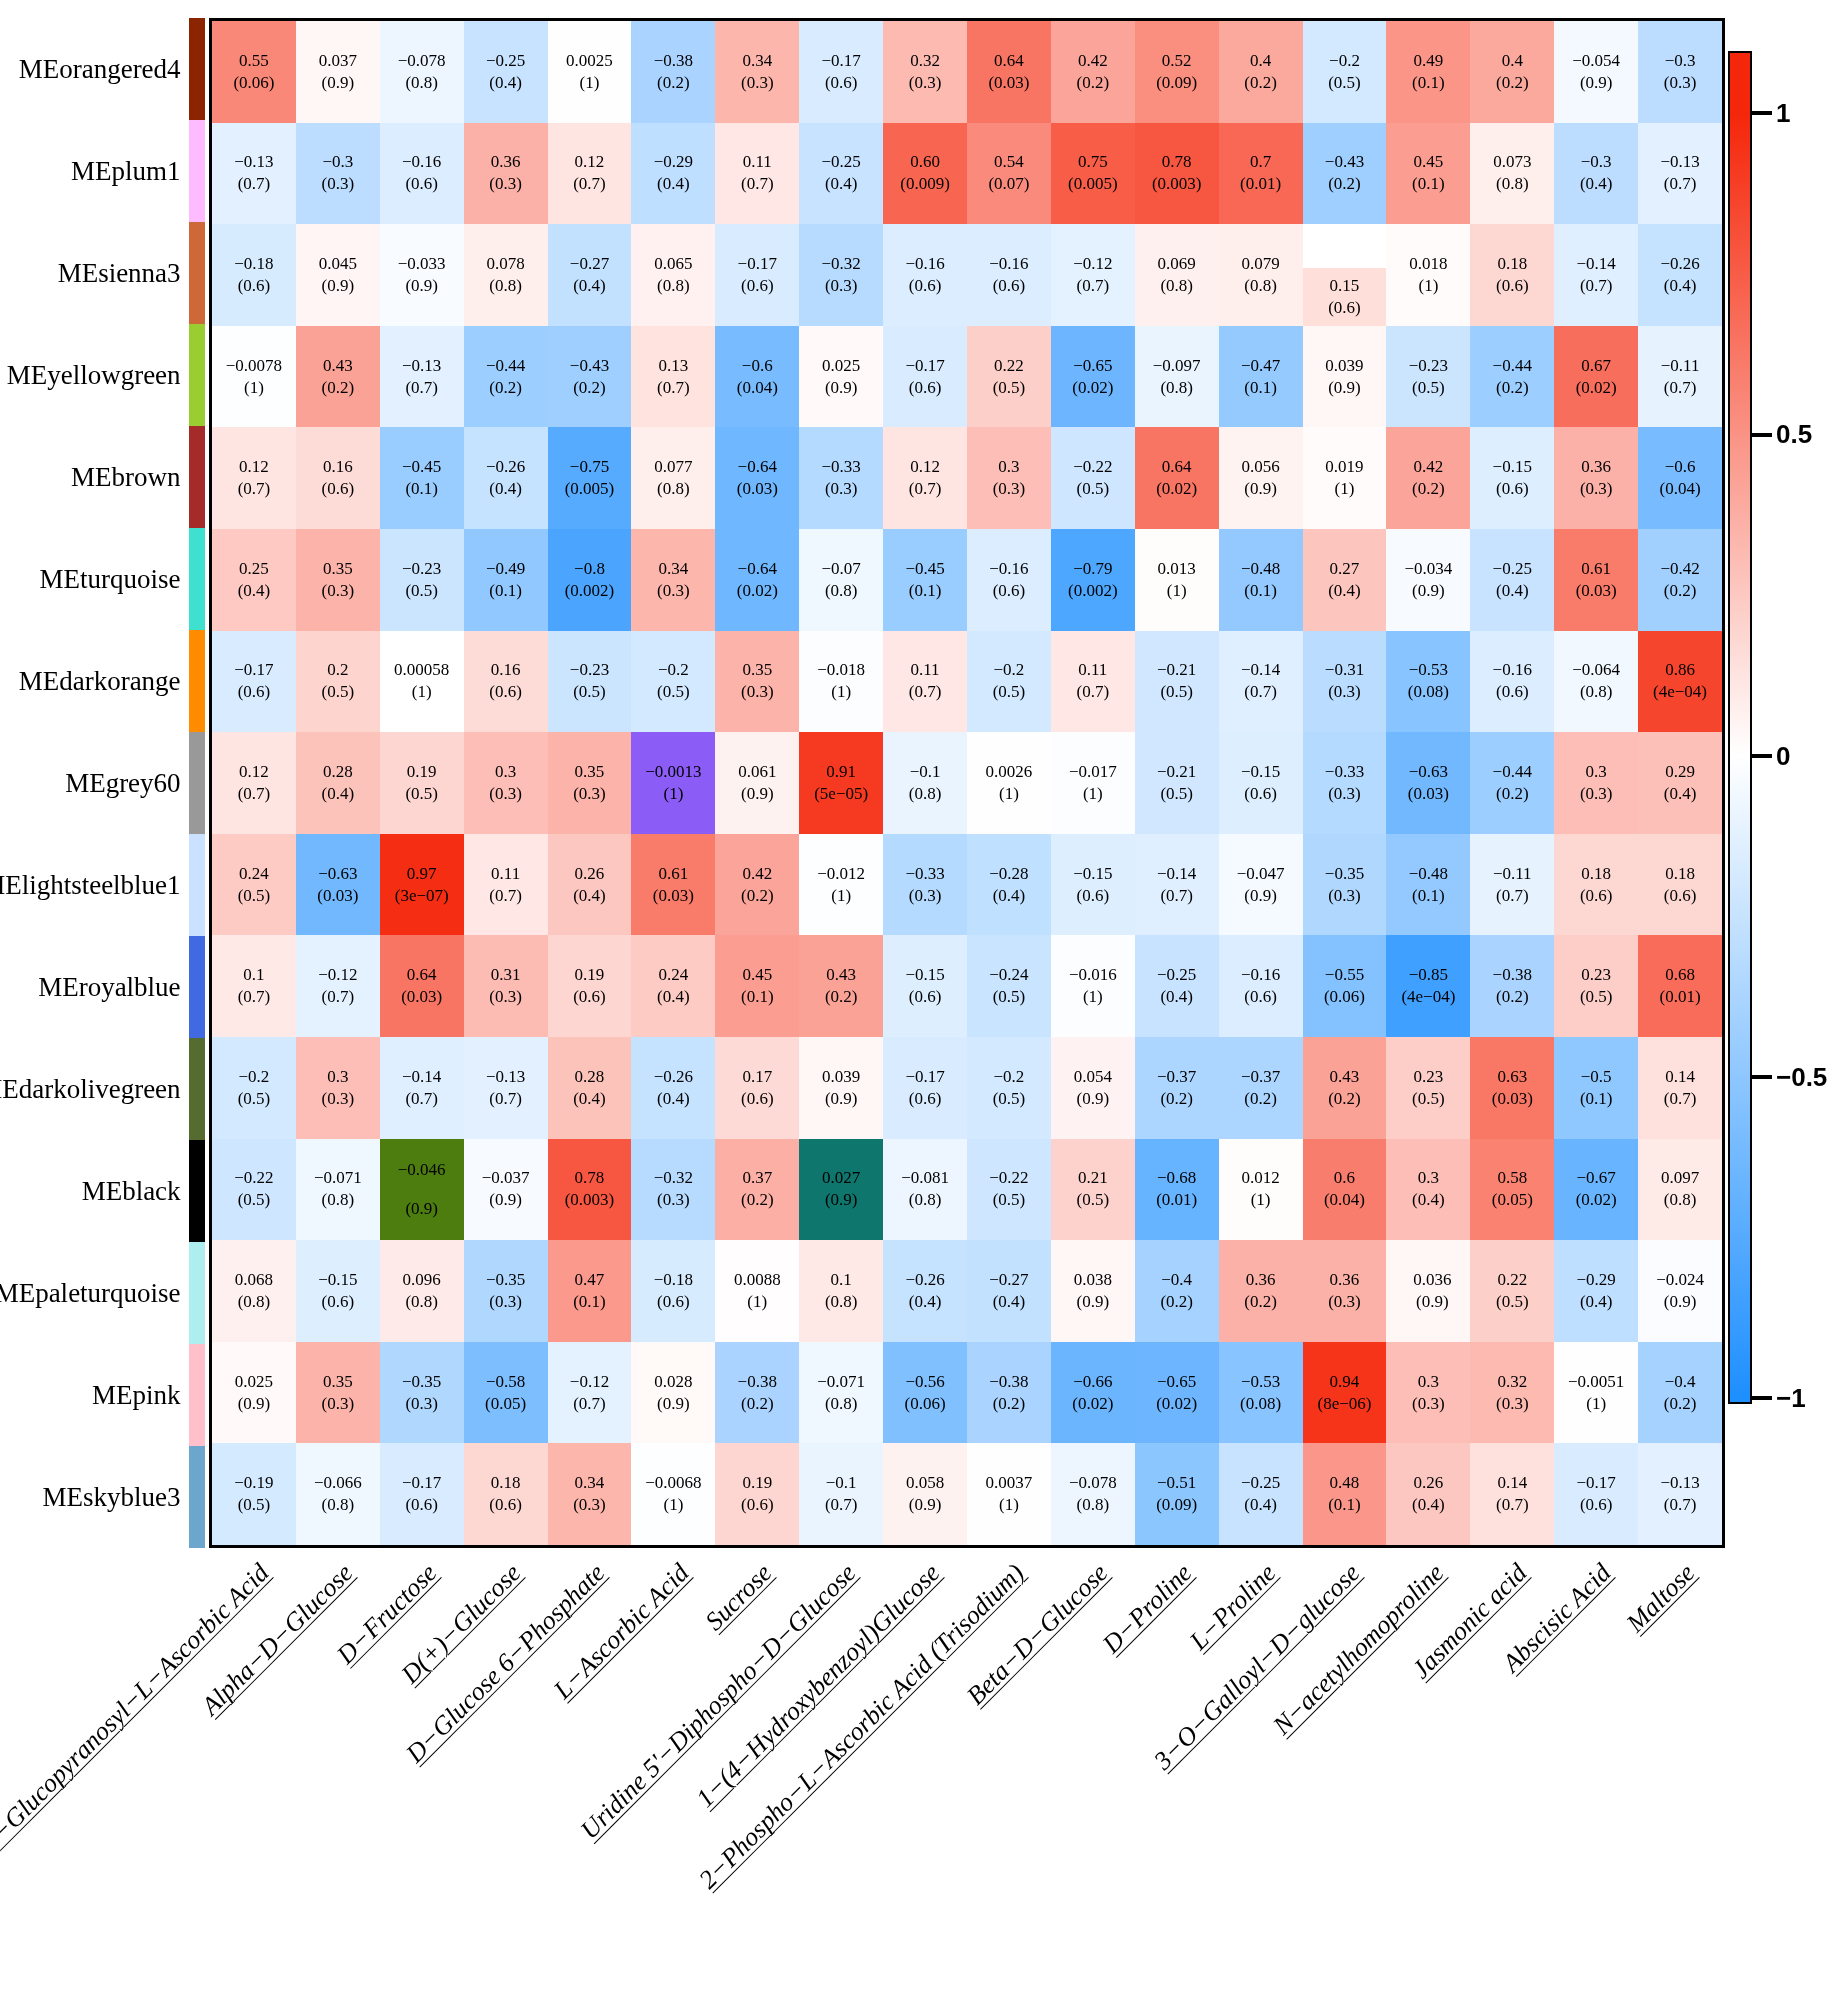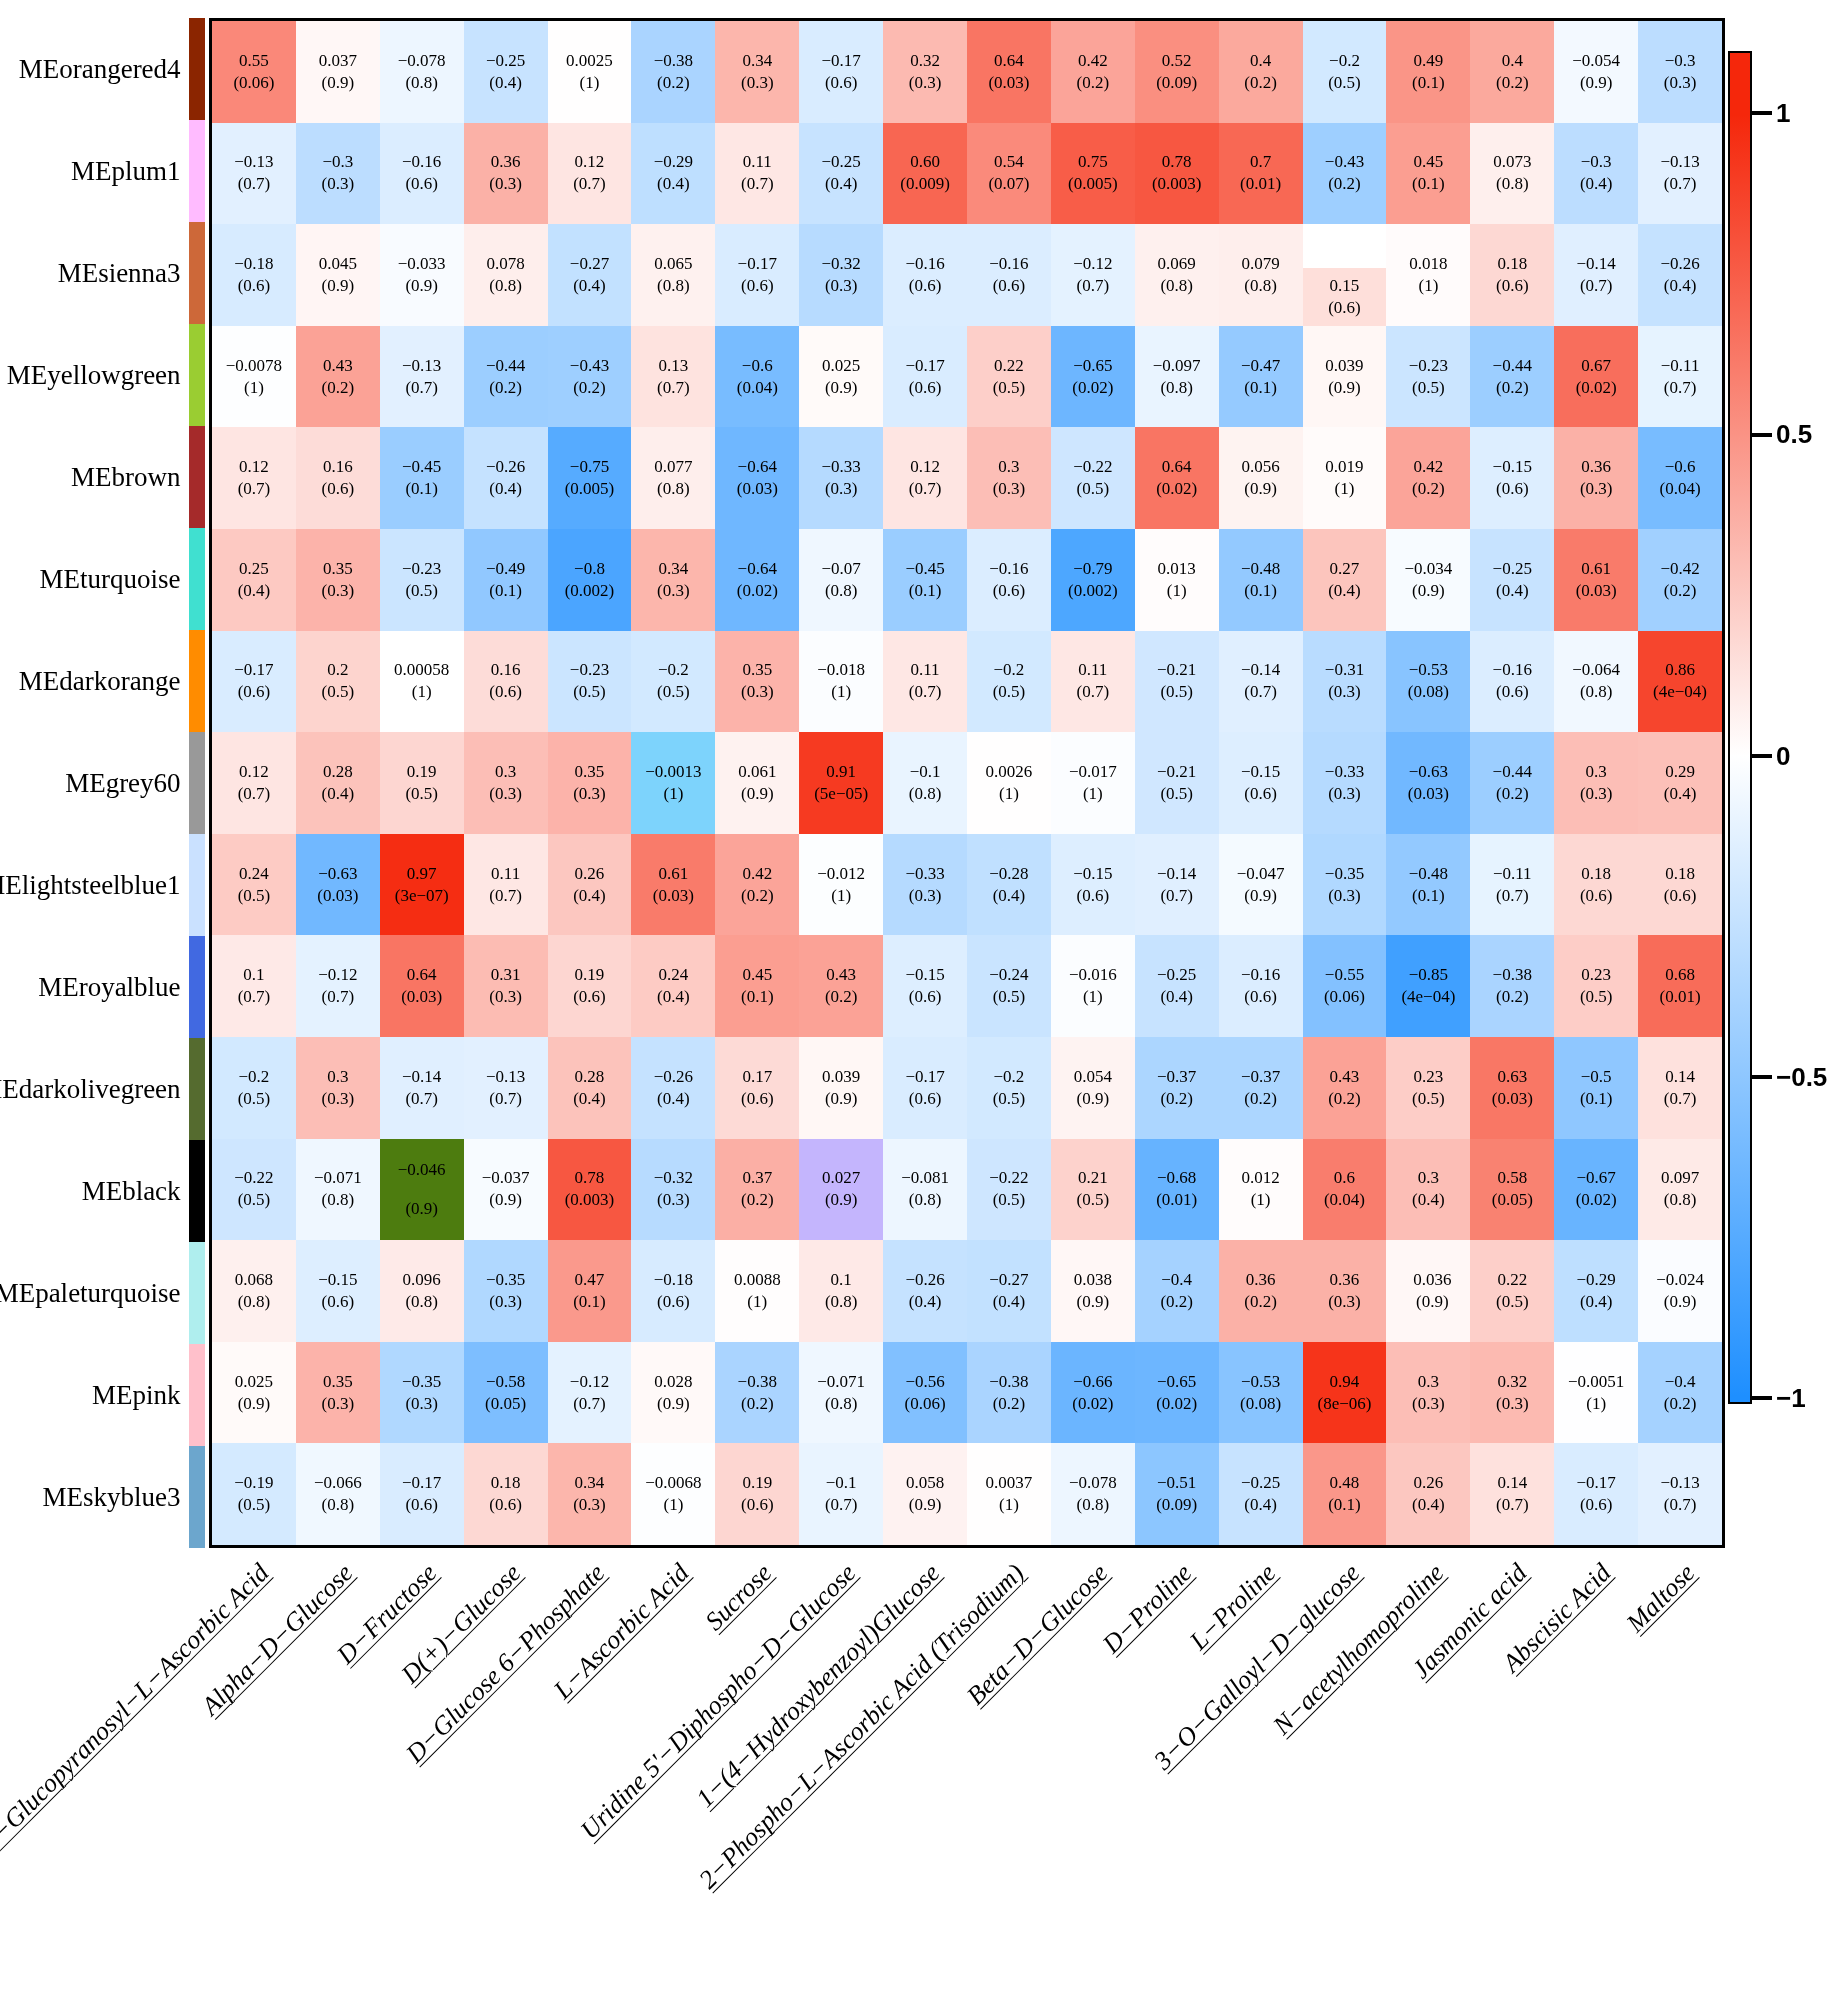--- a/index.html
+++ b/index.html
@@ -589,21 +589,21 @@
         <div>(0.5)</div>
       </div>
       <div class="cell" style="background: rgb(252, 190, 182);">
         <div>0.3</div>
         <div>(0.3)</div>
       </div>
       <div class="cell" style="background: rgb(252, 179, 170);">
         <div>0.35</div>
         <div>(0.3)</div>
       </div>
-      <div class="cell" style="background: #7dd3fc;">
+      <div class="cell" style="background: #8b5cf6;">
         <div>−0.0013</div>
         <div>(1)</div>
       </div>
       <div class="cell" style="background: rgb(254, 242, 240);">
         <div>0.061</div>
         <div>(0.9)</div>
       </div>
       <div class="cell" style="background: rgb(246, 58, 33);">
         <div>0.91</div>
         <div>(5e−05)</div>
@@ -885,21 +885,21 @@
         <div>(0.003)</div>
       </div>
       <div class="cell" style="background: rgb(183, 219, 255);">
         <div>−0.32</div>
         <div>(0.3)</div>
       </div>
       <div class="cell" style="background: rgb(251, 175, 165);">
         <div>0.37</div>
         <div>(0.2)</div>
       </div>
-      <div class="cell" style="background: #c4b5fd;">
+      <div class="cell" style="background: #0f766e;">
         <div>0.027</div>
         <div>(0.9)</div>
       </div>
       <div class="cell" style="background: rgb(237, 246, 255);">
         <div>−0.081</div>
         <div>(0.8)</div>
       </div>
       <div class="cell" style="background: rgb(206, 230, 255);">
         <div>−0.22</div>
         <div>(0.5)</div>

